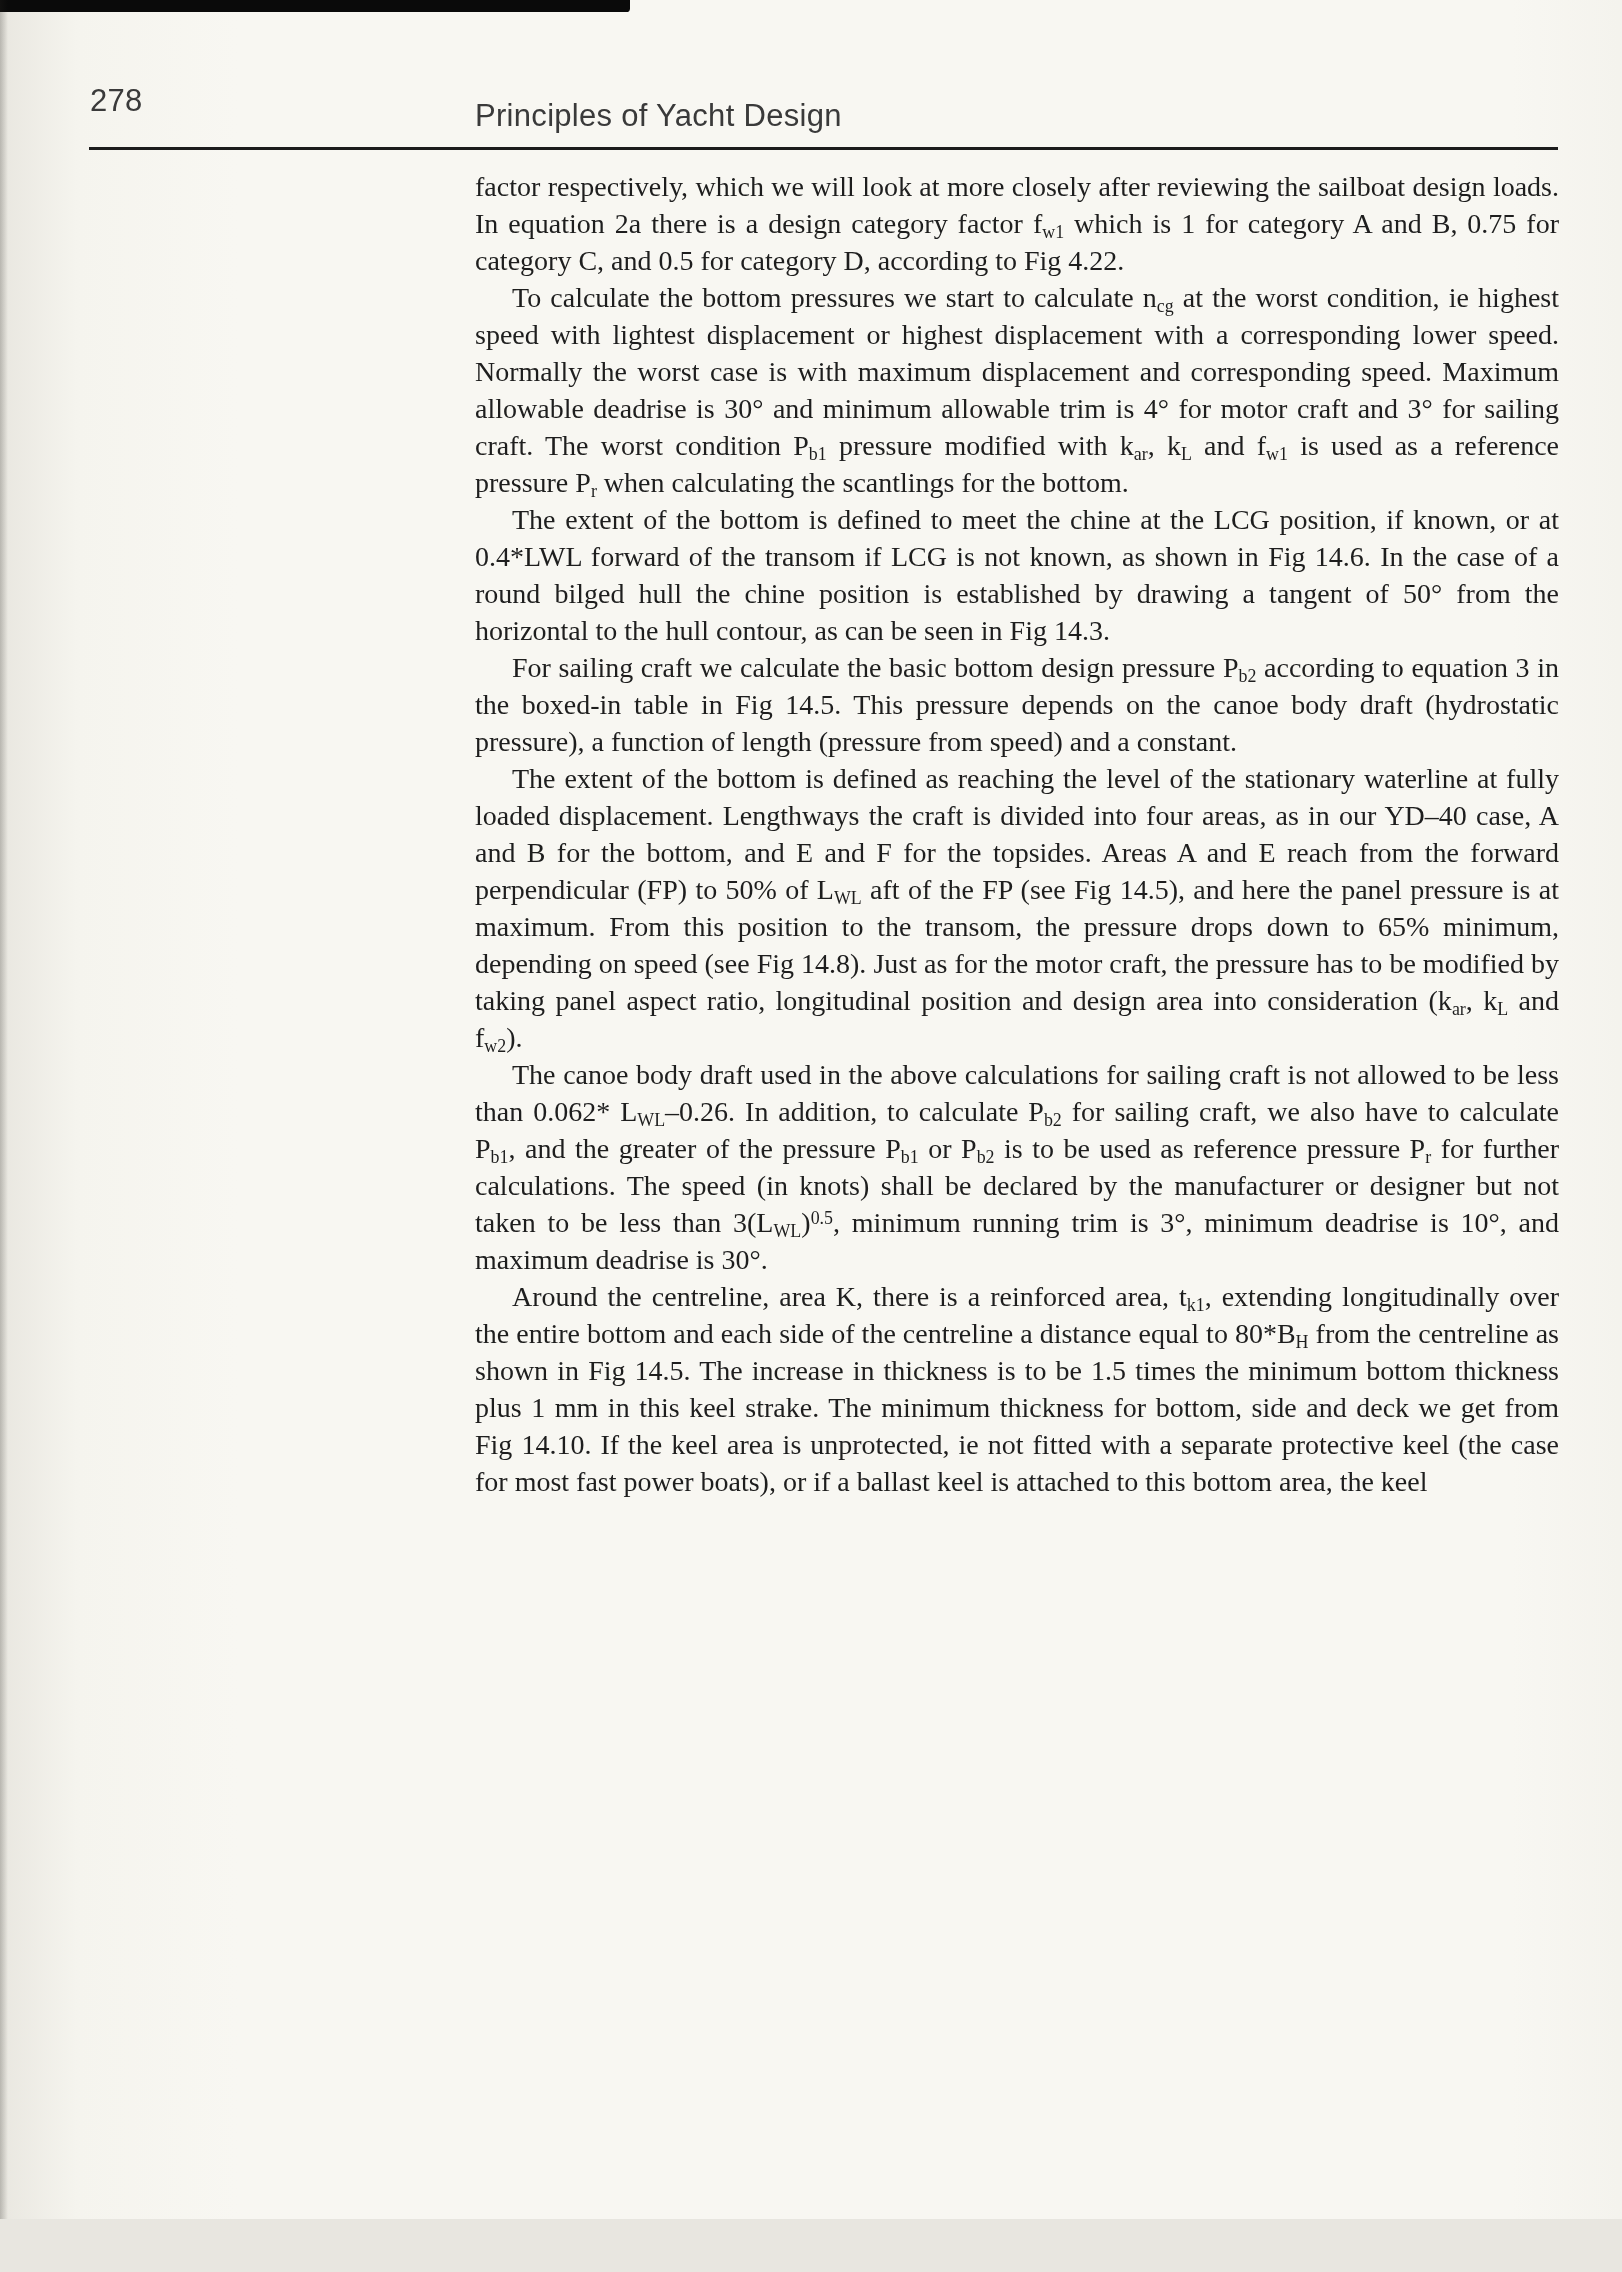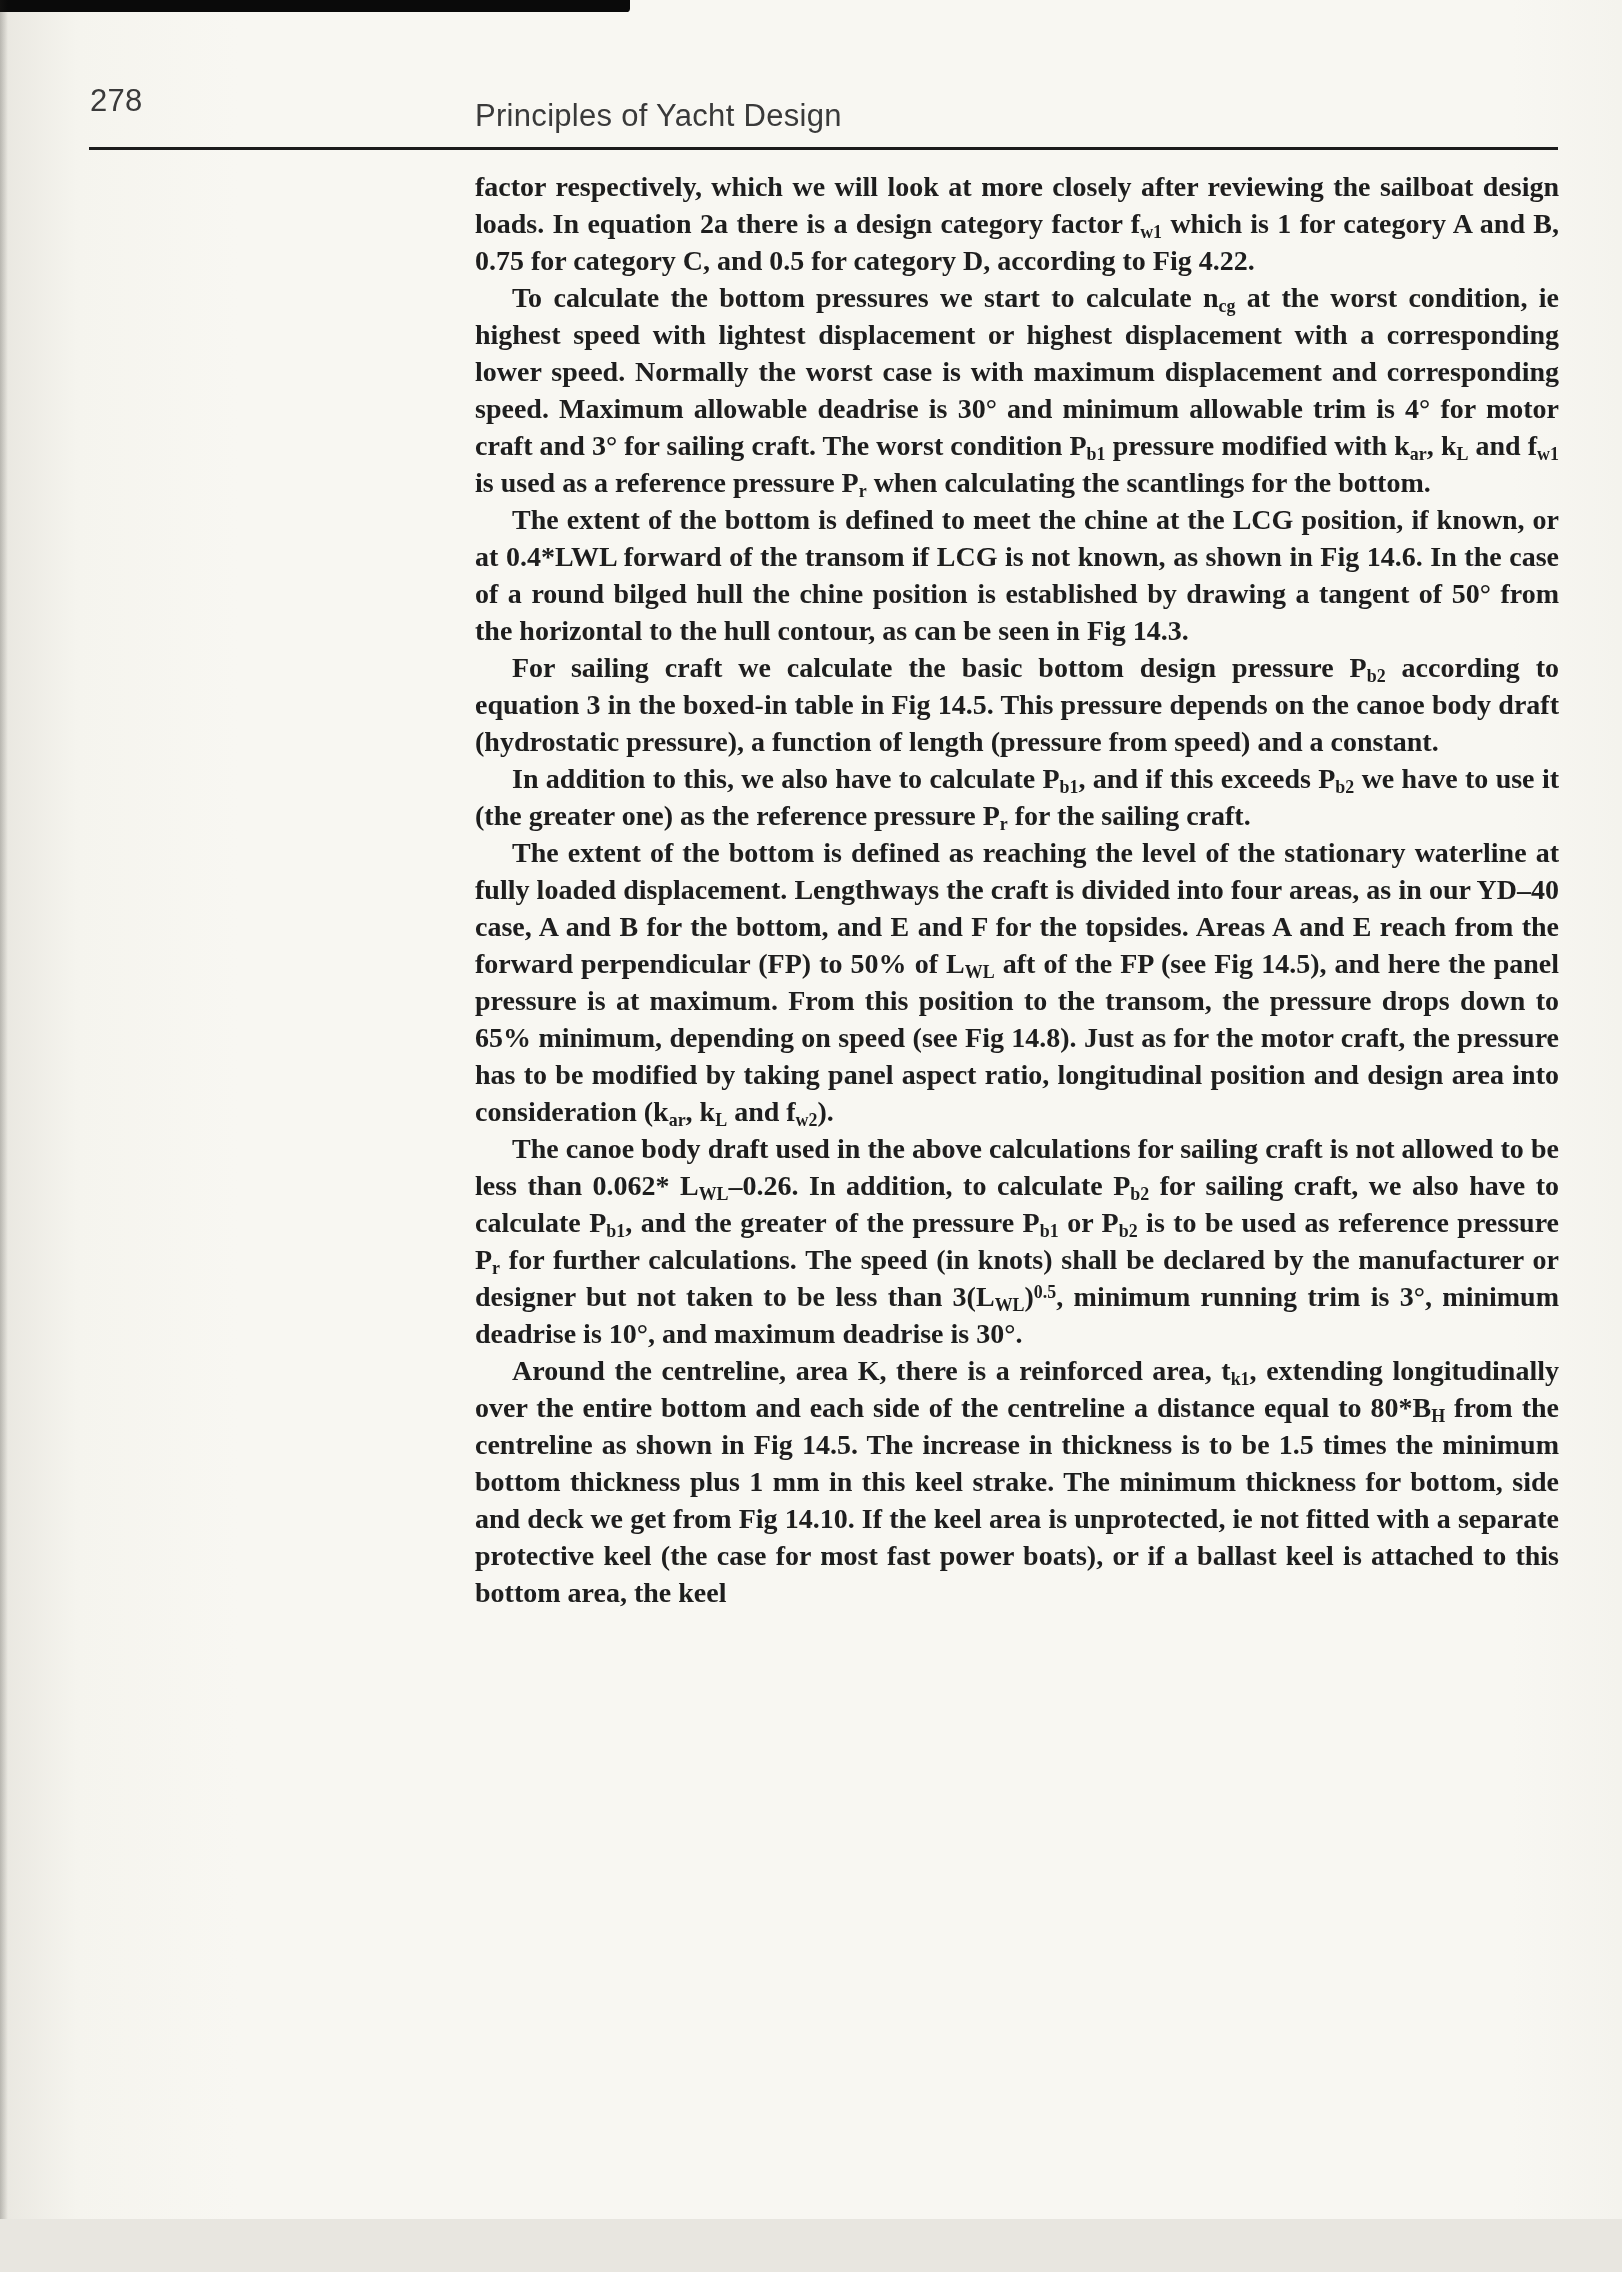--- a/index.html
+++ b/index.html
@@ -61,21 +61,20 @@
     background: #1c1c1c;
   }
   .body-col {
     position: absolute;
     left: 475px;
     top: 168px;
     width: 1084px;
     font-size: 28px;
     line-height: 37px;
     text-align: justify;
-    font-weight: bold;
   }
   .para {
     margin: 0;
     padding: 0;
   }
   .para.indent {
     text-indent: 37px;
   }
   .body-col sub {
     font-size: 64%;
@@ -100,19 +99,18 @@
     <span class="header-title">Principles of Yacht Design</span>
   </div>
 
   <div class="rule"></div>
 
   <div class="body-col">
       <p class="para">factor respectively, which we will look at more closely after reviewing the sailboat design loads. In equation 2a there is a design category factor f<sub>w1</sub> which is 1 for category A and B, 0.75 for category C, and 0.5 for category D, according to Fig 4.22.</p>
       <p class="para indent">To calculate the bottom pressures we start to calculate n<sub>cg</sub> at the worst condition, ie highest speed with lightest displacement or highest displacement with a corresponding lower speed. Normally the worst case is with maximum displacement and corresponding speed. Maximum allowable deadrise is 30° and minimum allowable trim is 4° for motor craft and 3° for sailing craft. The worst condition P<sub>b1</sub> pressure modified with k<sub>ar</sub>, k<sub>L</sub> and f<sub>w1</sub> is used as a reference pressure P<sub>r</sub> when calculating the scantlings for the bottom.</p>
       <p class="para indent">The extent of the bottom is defined to meet the chine at the LCG position, if known, or at 0.4*LWL forward of the transom if LCG is not known, as shown in Fig 14.6. In the case of a round bilged hull the chine position is established by drawing a tangent of 50° from the horizontal to the hull contour, as can be seen in Fig 14.3.</p>
       <p class="para indent">For sailing craft we calculate the basic bottom design pressure P<sub>b2</sub> according to equation 3 in the boxed-in table in Fig 14.5. This pressure depends on the canoe body draft (hydrostatic pressure), a function of length (pressure from speed) and a constant.</p>
-      <p class="para indent">In addition to this, we also have to calculate P<sub>b1</sub>, and if this exceeds P<sub>b2</sub> we have to use it (the greater one) as the reference pressure P<sub>r</sub> for the sailing craft.</p>
       <p class="para indent">The extent of the bottom is defined as reaching the level of the stationary waterline at fully loaded displacement. Lengthways the craft is divided into four areas, as in our YD–40 case, A and B for the bottom, and E and F for the topsides. Areas A and E reach from the forward perpendicular (FP) to 50% of L<sub>WL</sub> aft of the FP (see Fig 14.5), and here the panel pressure is at maximum. From this position to the transom, the pressure drops down to 65% minimum, depending on speed (see Fig 14.8). Just as for the motor craft, the pressure has to be modified by taking panel aspect ratio, longitudinal position and design area into consideration (k<sub>ar</sub>, k<sub>L</sub> and f<sub>w2</sub>).</p>
       <p class="para indent">The canoe body draft used in the above calculations for sailing craft is not allowed to be less than 0.062* L<sub>WL</sub>–0.26. In addition, to calculate P<sub>b2</sub> for sailing craft, we also have to calculate P<sub>b1</sub>, and the greater of the pressure P<sub>b1</sub> or P<sub>b2</sub> is to be used as reference pressure P<sub>r</sub> for further calculations. The speed (in knots) shall be declared by the manufacturer or designer but not taken to be less than 3(L<sub>WL</sub>)<sup>0.5</sup>, minimum running trim is 3°, minimum deadrise is 10°, and maximum deadrise is 30°.</p>
       <p class="para indent">Around the centreline, area K, there is a reinforced area, t<sub>k1</sub>, extending longitudinally over the entire bottom and each side of the centreline a distance equal to 80*B<sub>H</sub> from the centreline as shown in Fig 14.5. The increase in thickness is to be 1.5 times the minimum bottom thickness plus 1 mm in this keel strake. The minimum thickness for bottom, side and deck we get from Fig 14.10. If the keel area is unprotected, ie not fitted with a separate protective keel (the case for most fast power boats), or if a ballast keel is attached to this bottom area, the keel</p>
     </div>
 </div>
 
 
 </body></html>

